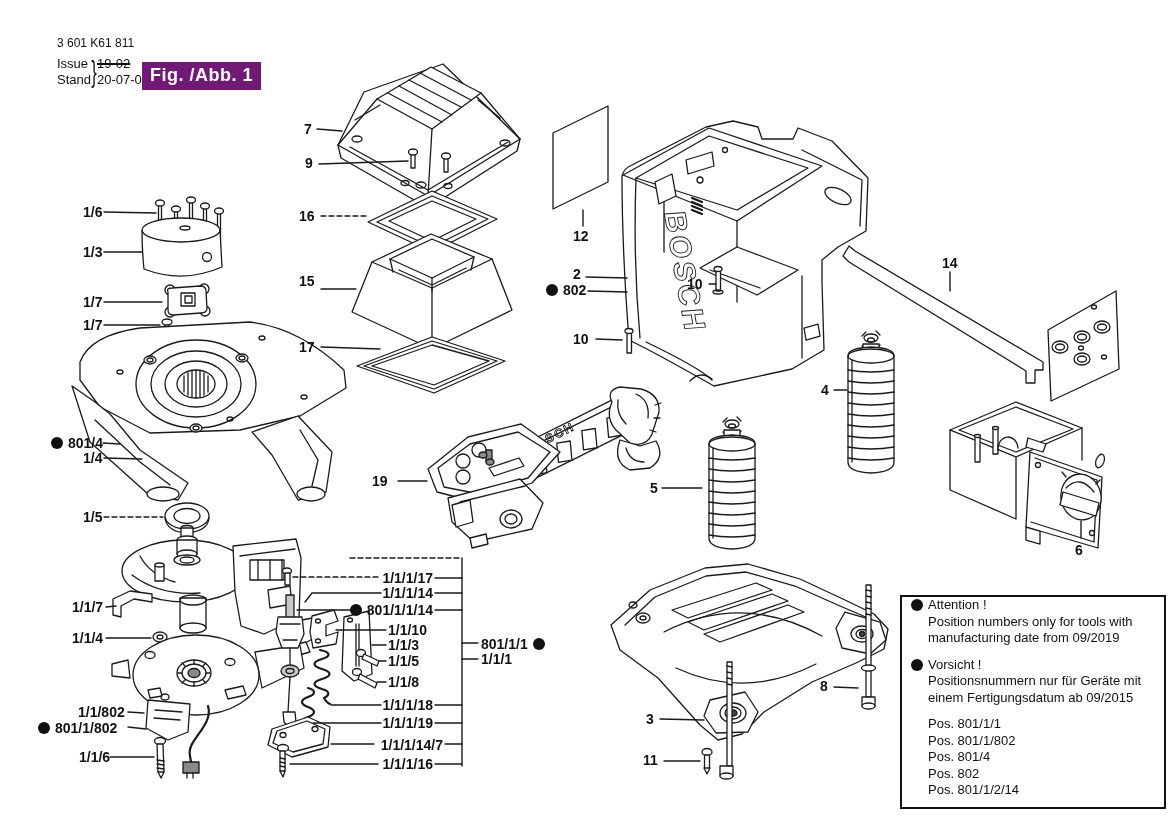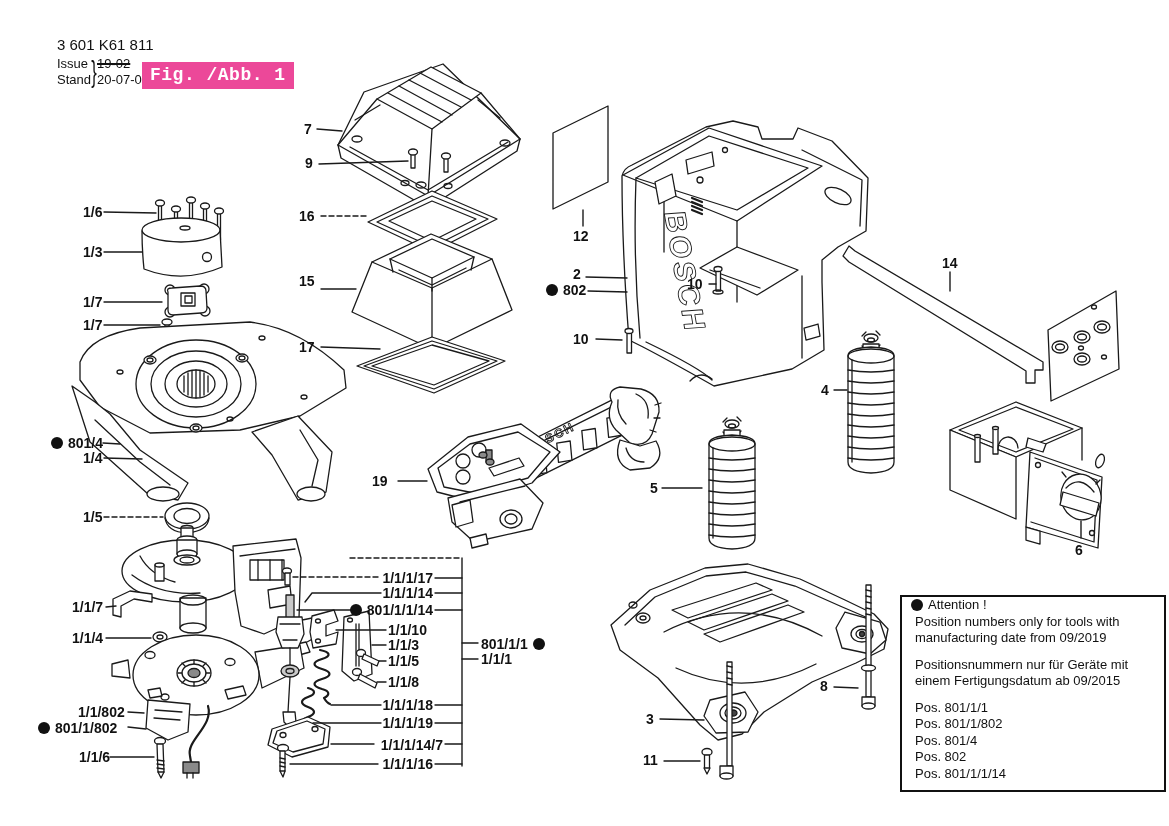--- a/index.html
+++ b/index.html
@@ -16,33 +16,33 @@
   svg.art .w2 { stroke-width:2.2; }
   svg.art text { stroke-width:0.9; }
 
   .co { position:absolute; font-weight:bold; font-size:14px; line-height:18px;
         white-space:nowrap; color:#111; }
   .co.r { text-align:right; }
   .dot { display:inline-block; width:12px; height:12px; border-radius:50%;
          background:#111; margin-right:5px; vertical-align:-1px; }
   .dot.after { margin:0 0 0 5px; }
 
-  .hdr-pn { position:absolute; left:57px; top:36px; font-size:15px; }
+  .hdr-pn { position:absolute; left:57px; top:36px; font-size:12px; }
   .rev { position:absolute; left:57px; top:56px; font-size:13px; line-height:16px; }
   .rev-grid { display:flex; align-items:center; }
   .rev-brace { font-size:30px; font-weight:400; transform:scaleX(0.55); line-height:32px; margin:0 -2px; }
   .struck { text-decoration:line-through; text-decoration-thickness:2px; }
-  .fig-badge { position:absolute; left:142px; top:62px; background:#ec4899; color:#fff;
-               font-weight:bold; font-size:18px; padding:3px 8px 4px 8px; letter-spacing:0.5px;font-family:Liberation Mono, monospace; }
+  .fig-badge { position:absolute; left:142px; top:62px; background:#701a75; color:#fff;
+               font-weight:bold; font-size:18px; padding:3px 8px 4px 8px; letter-spacing:0.5px; }
 
   .attention { position:absolute; left:900px; top:595px; width:245px; border:2px solid #111;
                padding:0 8px 8px 9px; font-size:13px; line-height:16.5px; background:#fff; }
   .att-row { display:flex; align-items:flex-start; }
   .att-row .dot { flex:none; margin-top:2px; }
-  .att-body { margin-left:4px; }
+  .att-body { margin-left:17px; }
   .att-gap { height:10px; }
 
   .mods { position:absolute; left:777px; top:736px; font-size:13px; line-height:15.5px; }
 </style>
 </head>
 <body>
 
 <div class="stage">
 
 <svg class="art" width="1169" height="826" viewBox="0 0 1169 826">
@@ -576,24 +576,28 @@
 <div class="co" style="left:820px;top:677px">8</div>
 
 <div class="attention">
   <div class="att-row">
     <span class="dot"></span>
     <span>Attention !</span>
   </div>
   <div class="att-body">Position numbers only for tools with</div>
   <div class="att-body">manufacturing date from 09/2019</div>
   <div class="att-gap"></div>
+  <div class="att-row">
+    <span class="dot"></span>
+    <span>Vorsicht !</span>
+  </div>
   <div class="att-body">Positionsnummern nur für Geräte mit</div>
   <div class="att-body">einem Fertigungsdatum ab 09/2015</div>
   <div class="att-gap"></div>
   <div class="att-body">Pos. 801/1/1</div>
   <div class="att-body">Pos. 801/1/802</div>
   <div class="att-body">Pos. 801/4</div>
   <div class="att-body">Pos. 802</div>
-  <div class="att-body">Pos. 801/1/1/14</div>
+  <div class="att-body">Pos. 801/1/2/14</div>
 </div>
 
 
 </div>
 
 </body></html>

